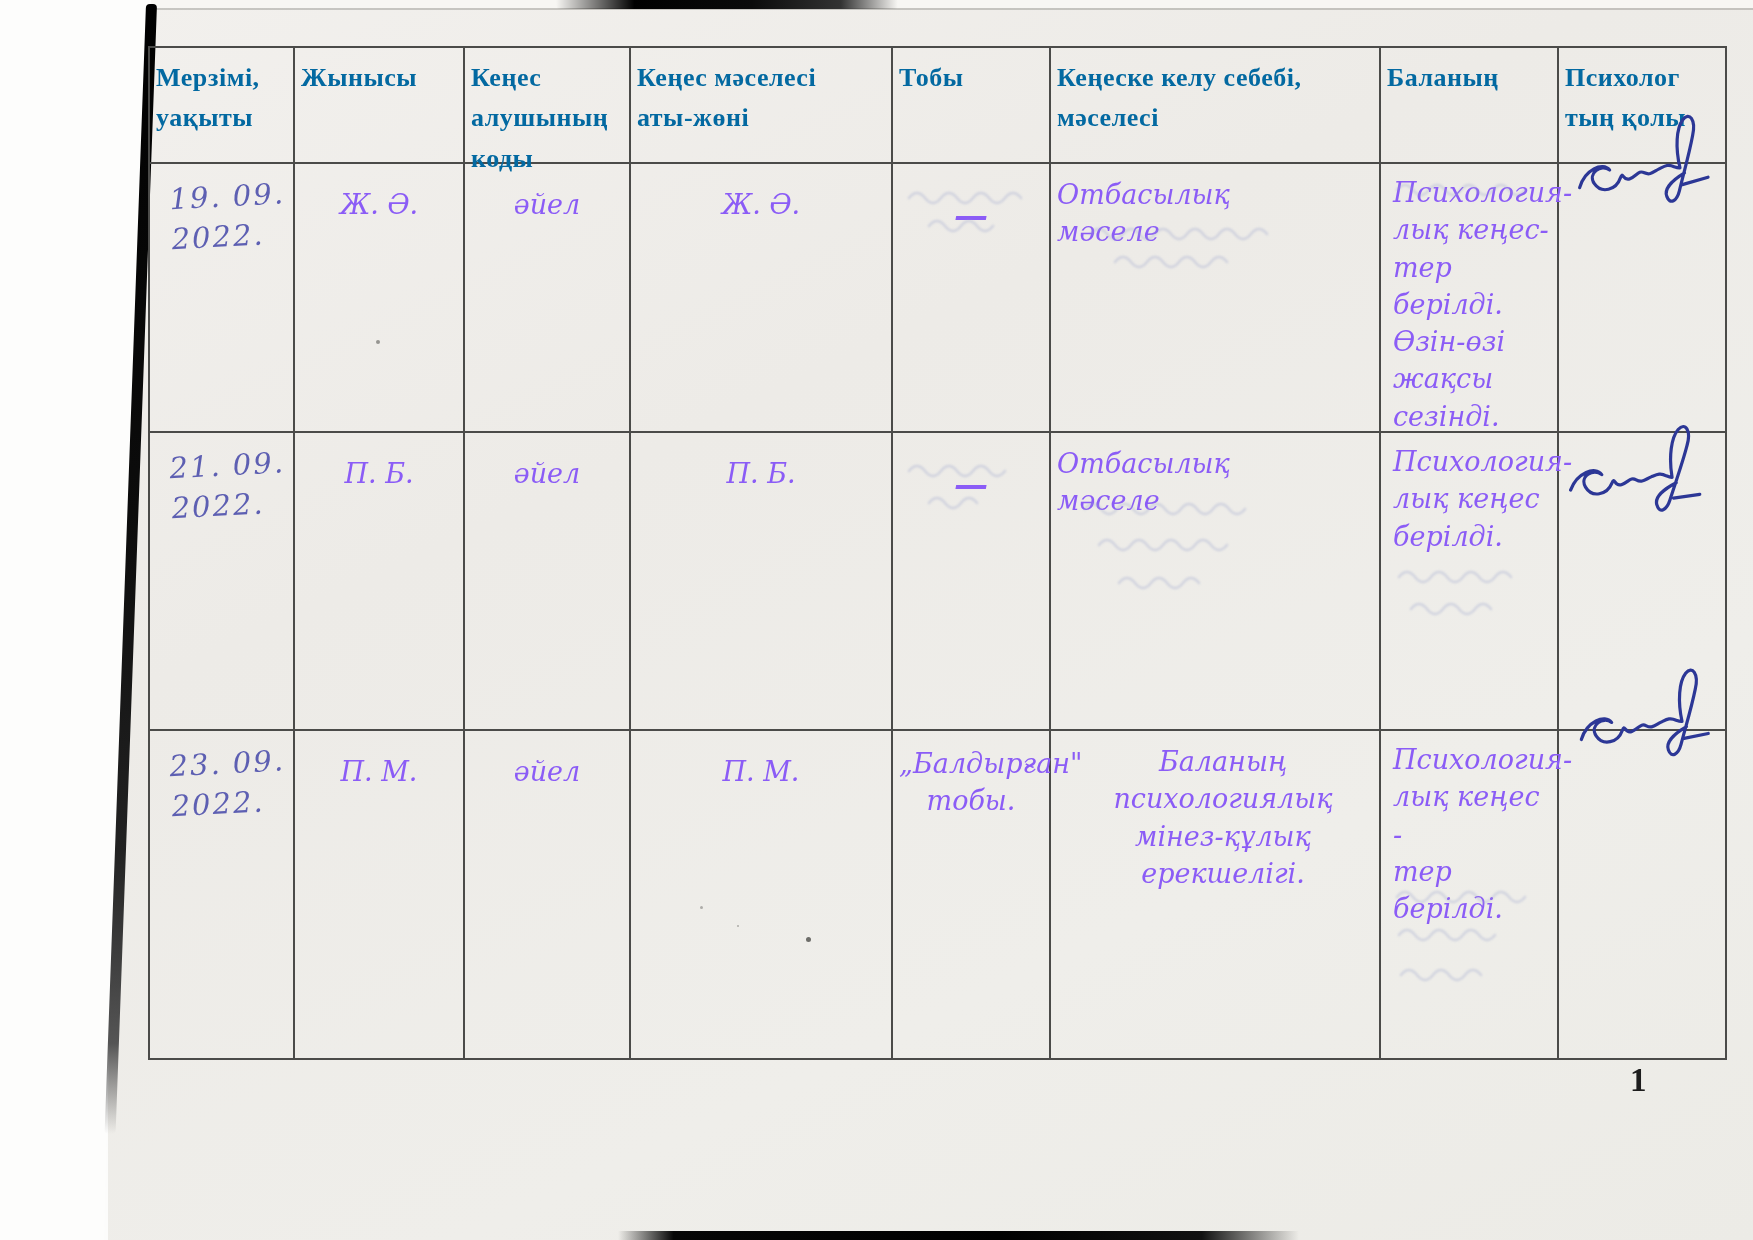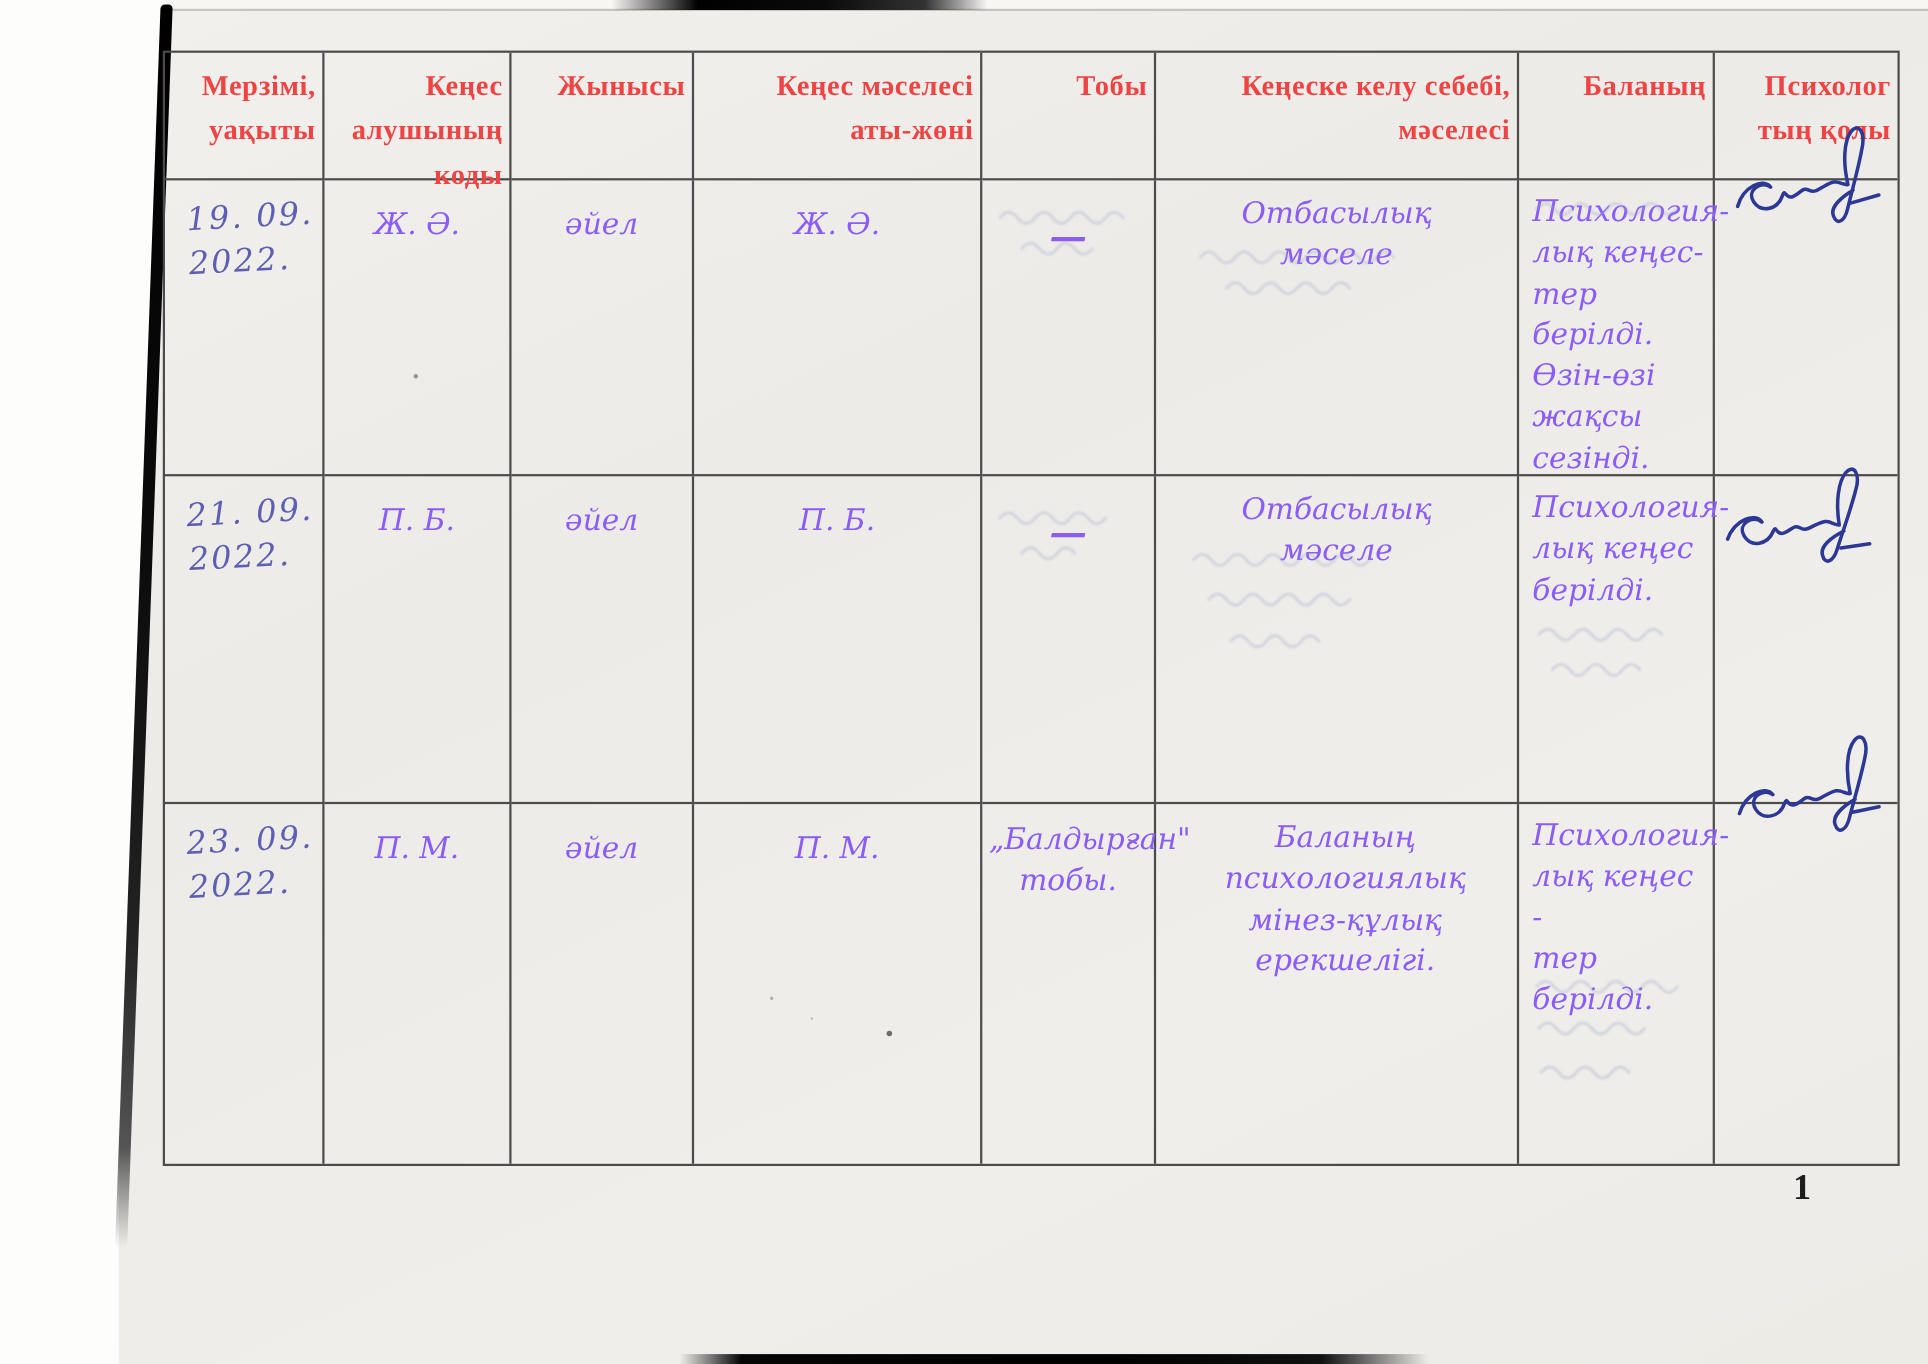--- a/index.html
+++ b/index.html
@@ -54,34 +54,34 @@
     border-right:2px solid #4b4b49;
     border-bottom:2px solid #4b4b49;
     padding:6px;
   }
   .cell:nth-child(8n) { border-right:none; }
   .cell:nth-child(n+25) { border-bottom:none; }
 
   .head {
     font-family:"Liberation Serif", serif;
     font-weight:bold; font-size:26px; line-height:1.55;
-    color:#ef4444; text-align:right; padding-top:10px;
+    color:#0369a1; text-align:left; padding-top:10px;
     white-space:pre-line; letter-spacing:.5px;
   }
 
   
   .hw {
     font-family:"DejaVu Serif", serif; font-style:italic;
     color:#8b5cf6; font-size:27px; line-height:1.38;
     white-space:pre-line;
   }
   .c-date .hw { color:#5d5fb2; font-size:29px; letter-spacing:2px;
     transform:rotate(-3deg); transform-origin:left top; padding:10px 0 0 12px; }
   .c-center { text-align:center; padding-top:22px; }
-  .c-reason { text-align:center; padding-top:12px; }
+  .c-reason { text-align:left; padding-top:12px; }
   .c-result { padding:10px 2px 0 12px; }
   .hw.dash { font-size:34px; font-weight:bold; padding-top:6px; }
 
   .signature { position:absolute; width:158px; height:104px; }
   .signature path { stroke:#2c3796; stroke-width:3.4; fill:none;
     stroke-linecap:round; stroke-linejoin:round; }
   .sig-1 { top:-46px; left:6px;  transform:rotate(-8deg); }
   .sig-2 { top:-8px;  left:-2px; transform:rotate(-4deg); }
   .sig-3 { top:-60px; left:8px;  transform:rotate(-7deg); }
 
@@ -106,24 +106,24 @@
   <div class="top-hairline"></div>
   <div class="left-strip"></div>
   <div class="edge-black"></div>
   <div class="top-streak"></div>
   <div class="bottom-bar"></div>
 
   <div class="log-table">
 
     <div class="cell head">Мерзімі,
 уақыты</div>
+    <div class="cell head">Жынысы</div>
     <div class="cell head">Кеңес
 алушының
 коды</div>
-    <div class="cell head">Жынысы</div>
     <div class="cell head">Кеңес мәселесі
 аты-жөні</div>
     <div class="cell head">Тобы</div>
     <div class="cell head">Кеңеске келу себебі,
 мәселесі</div>
     <div class="cell head">Баланың</div>
     <div class="cell head">Психолог
 тың қолы</div>
 
     <div class="cell c-date">

